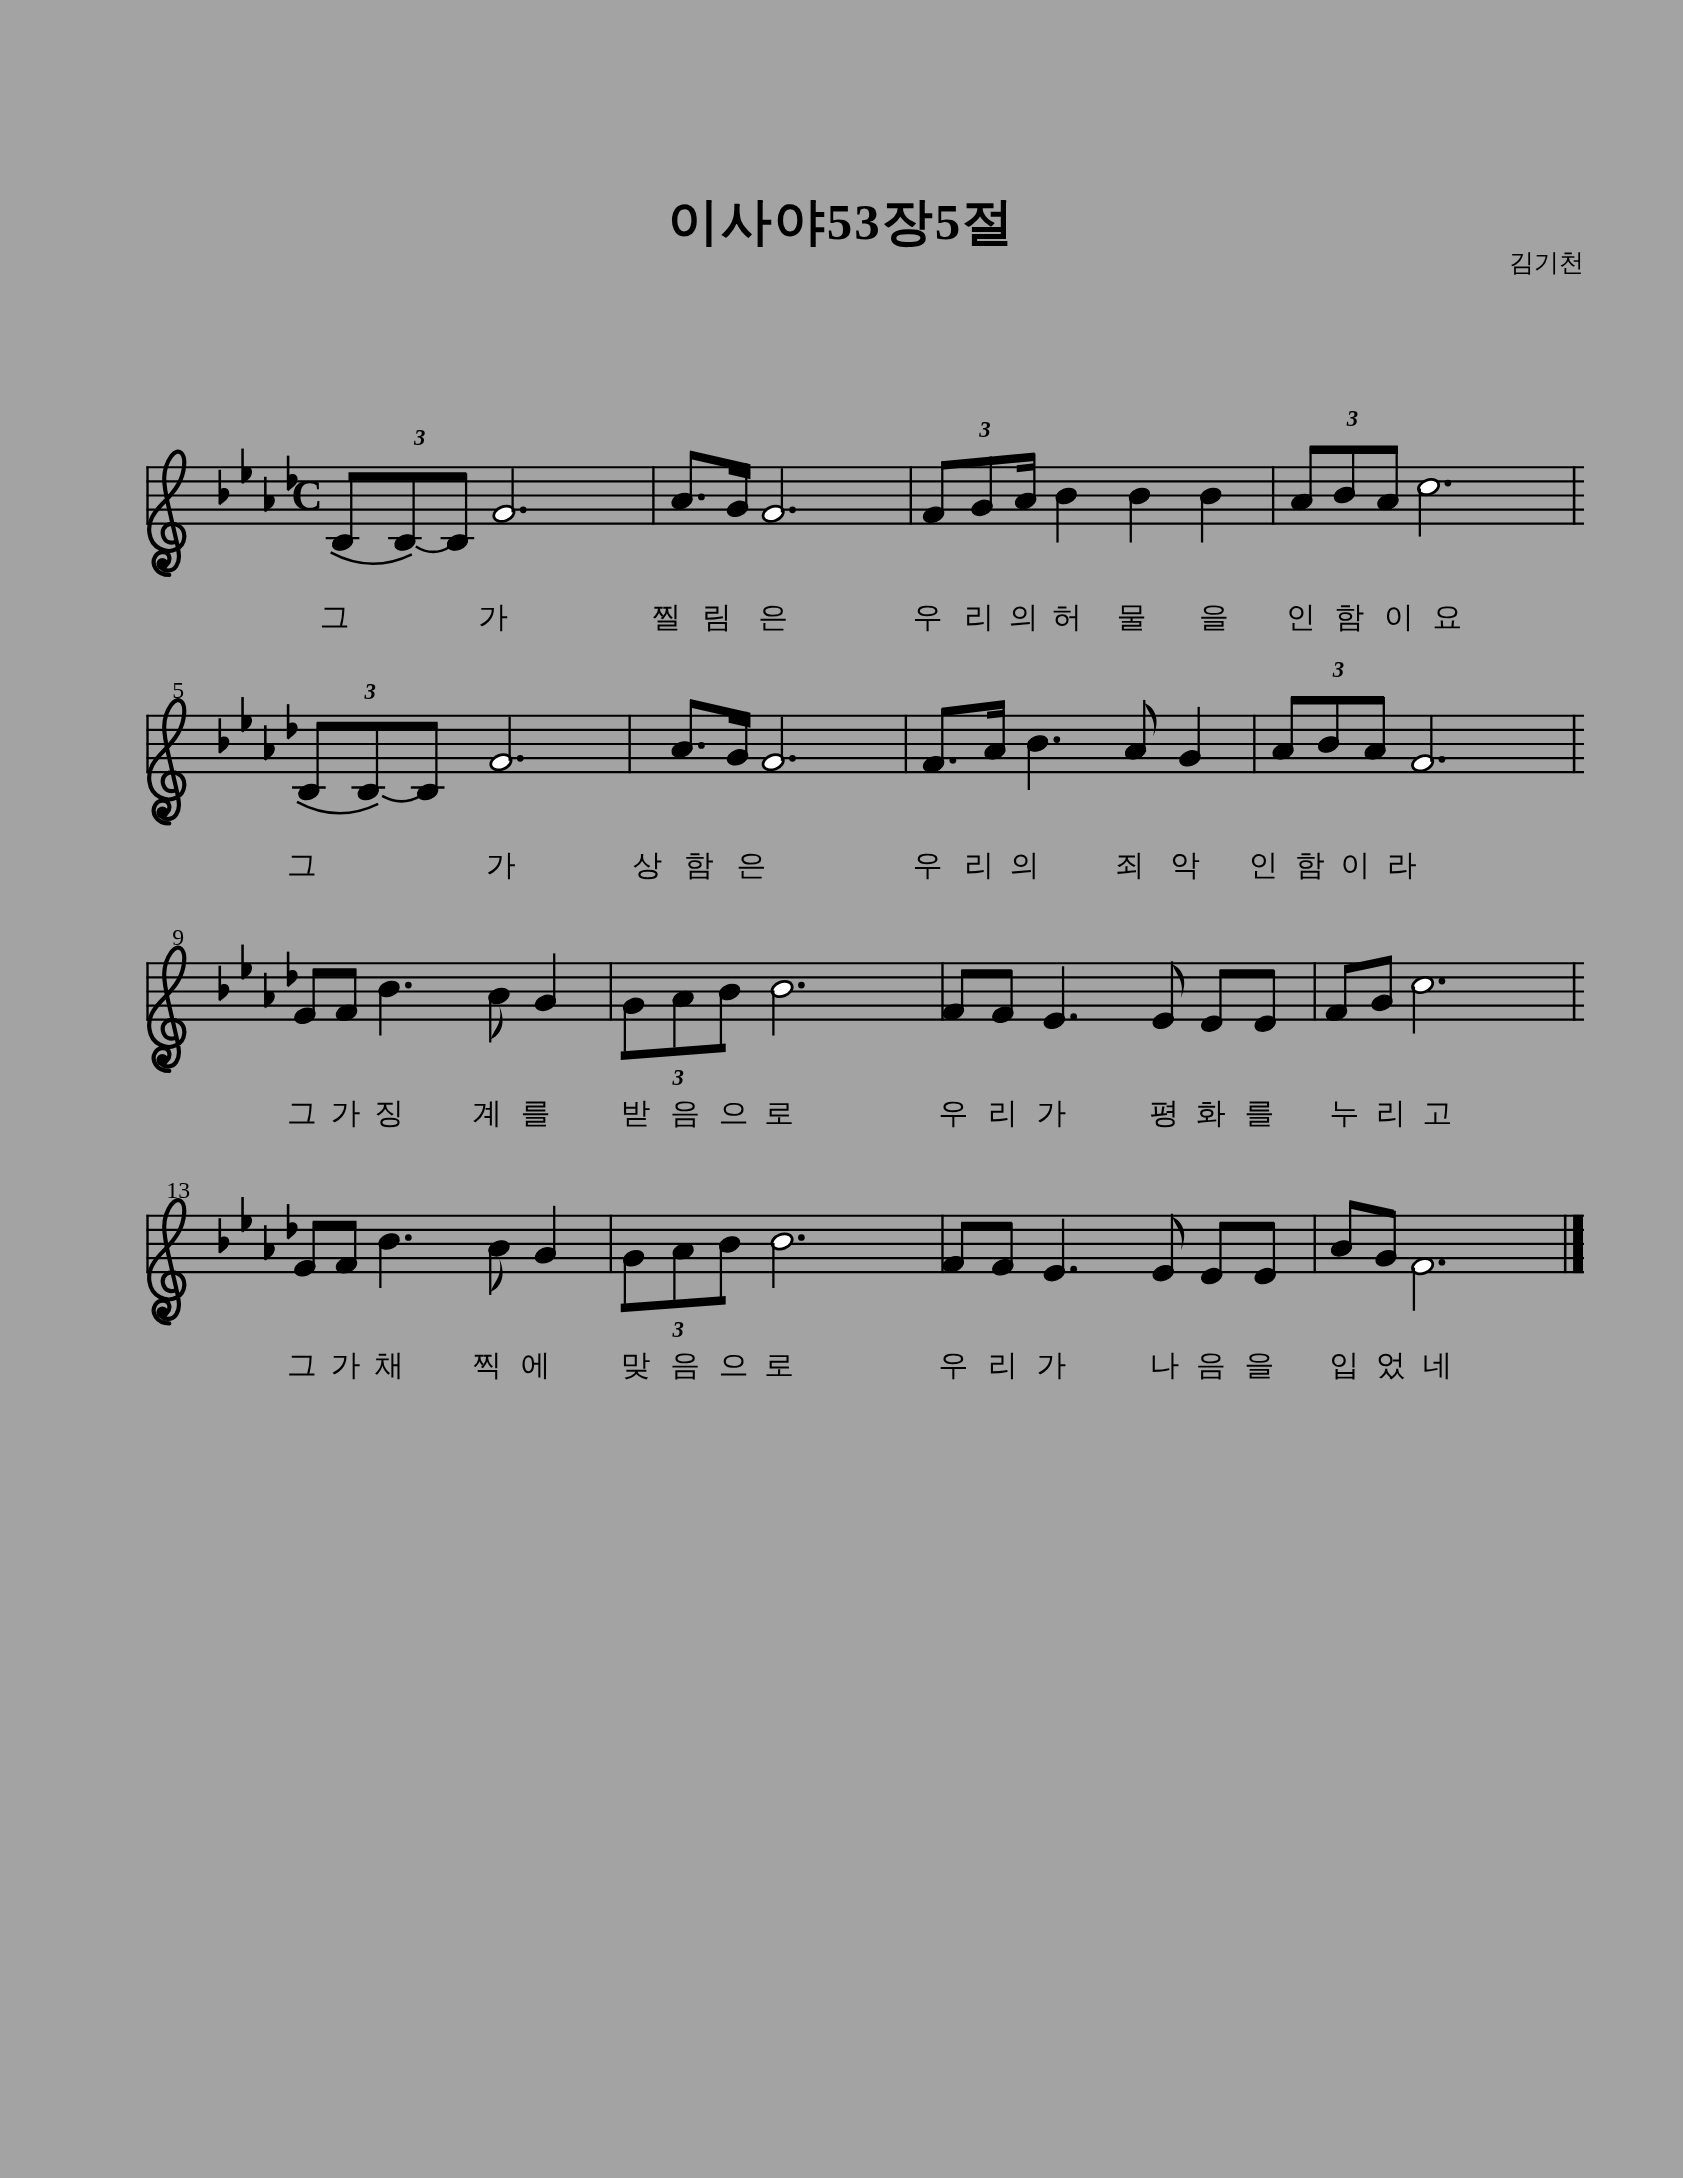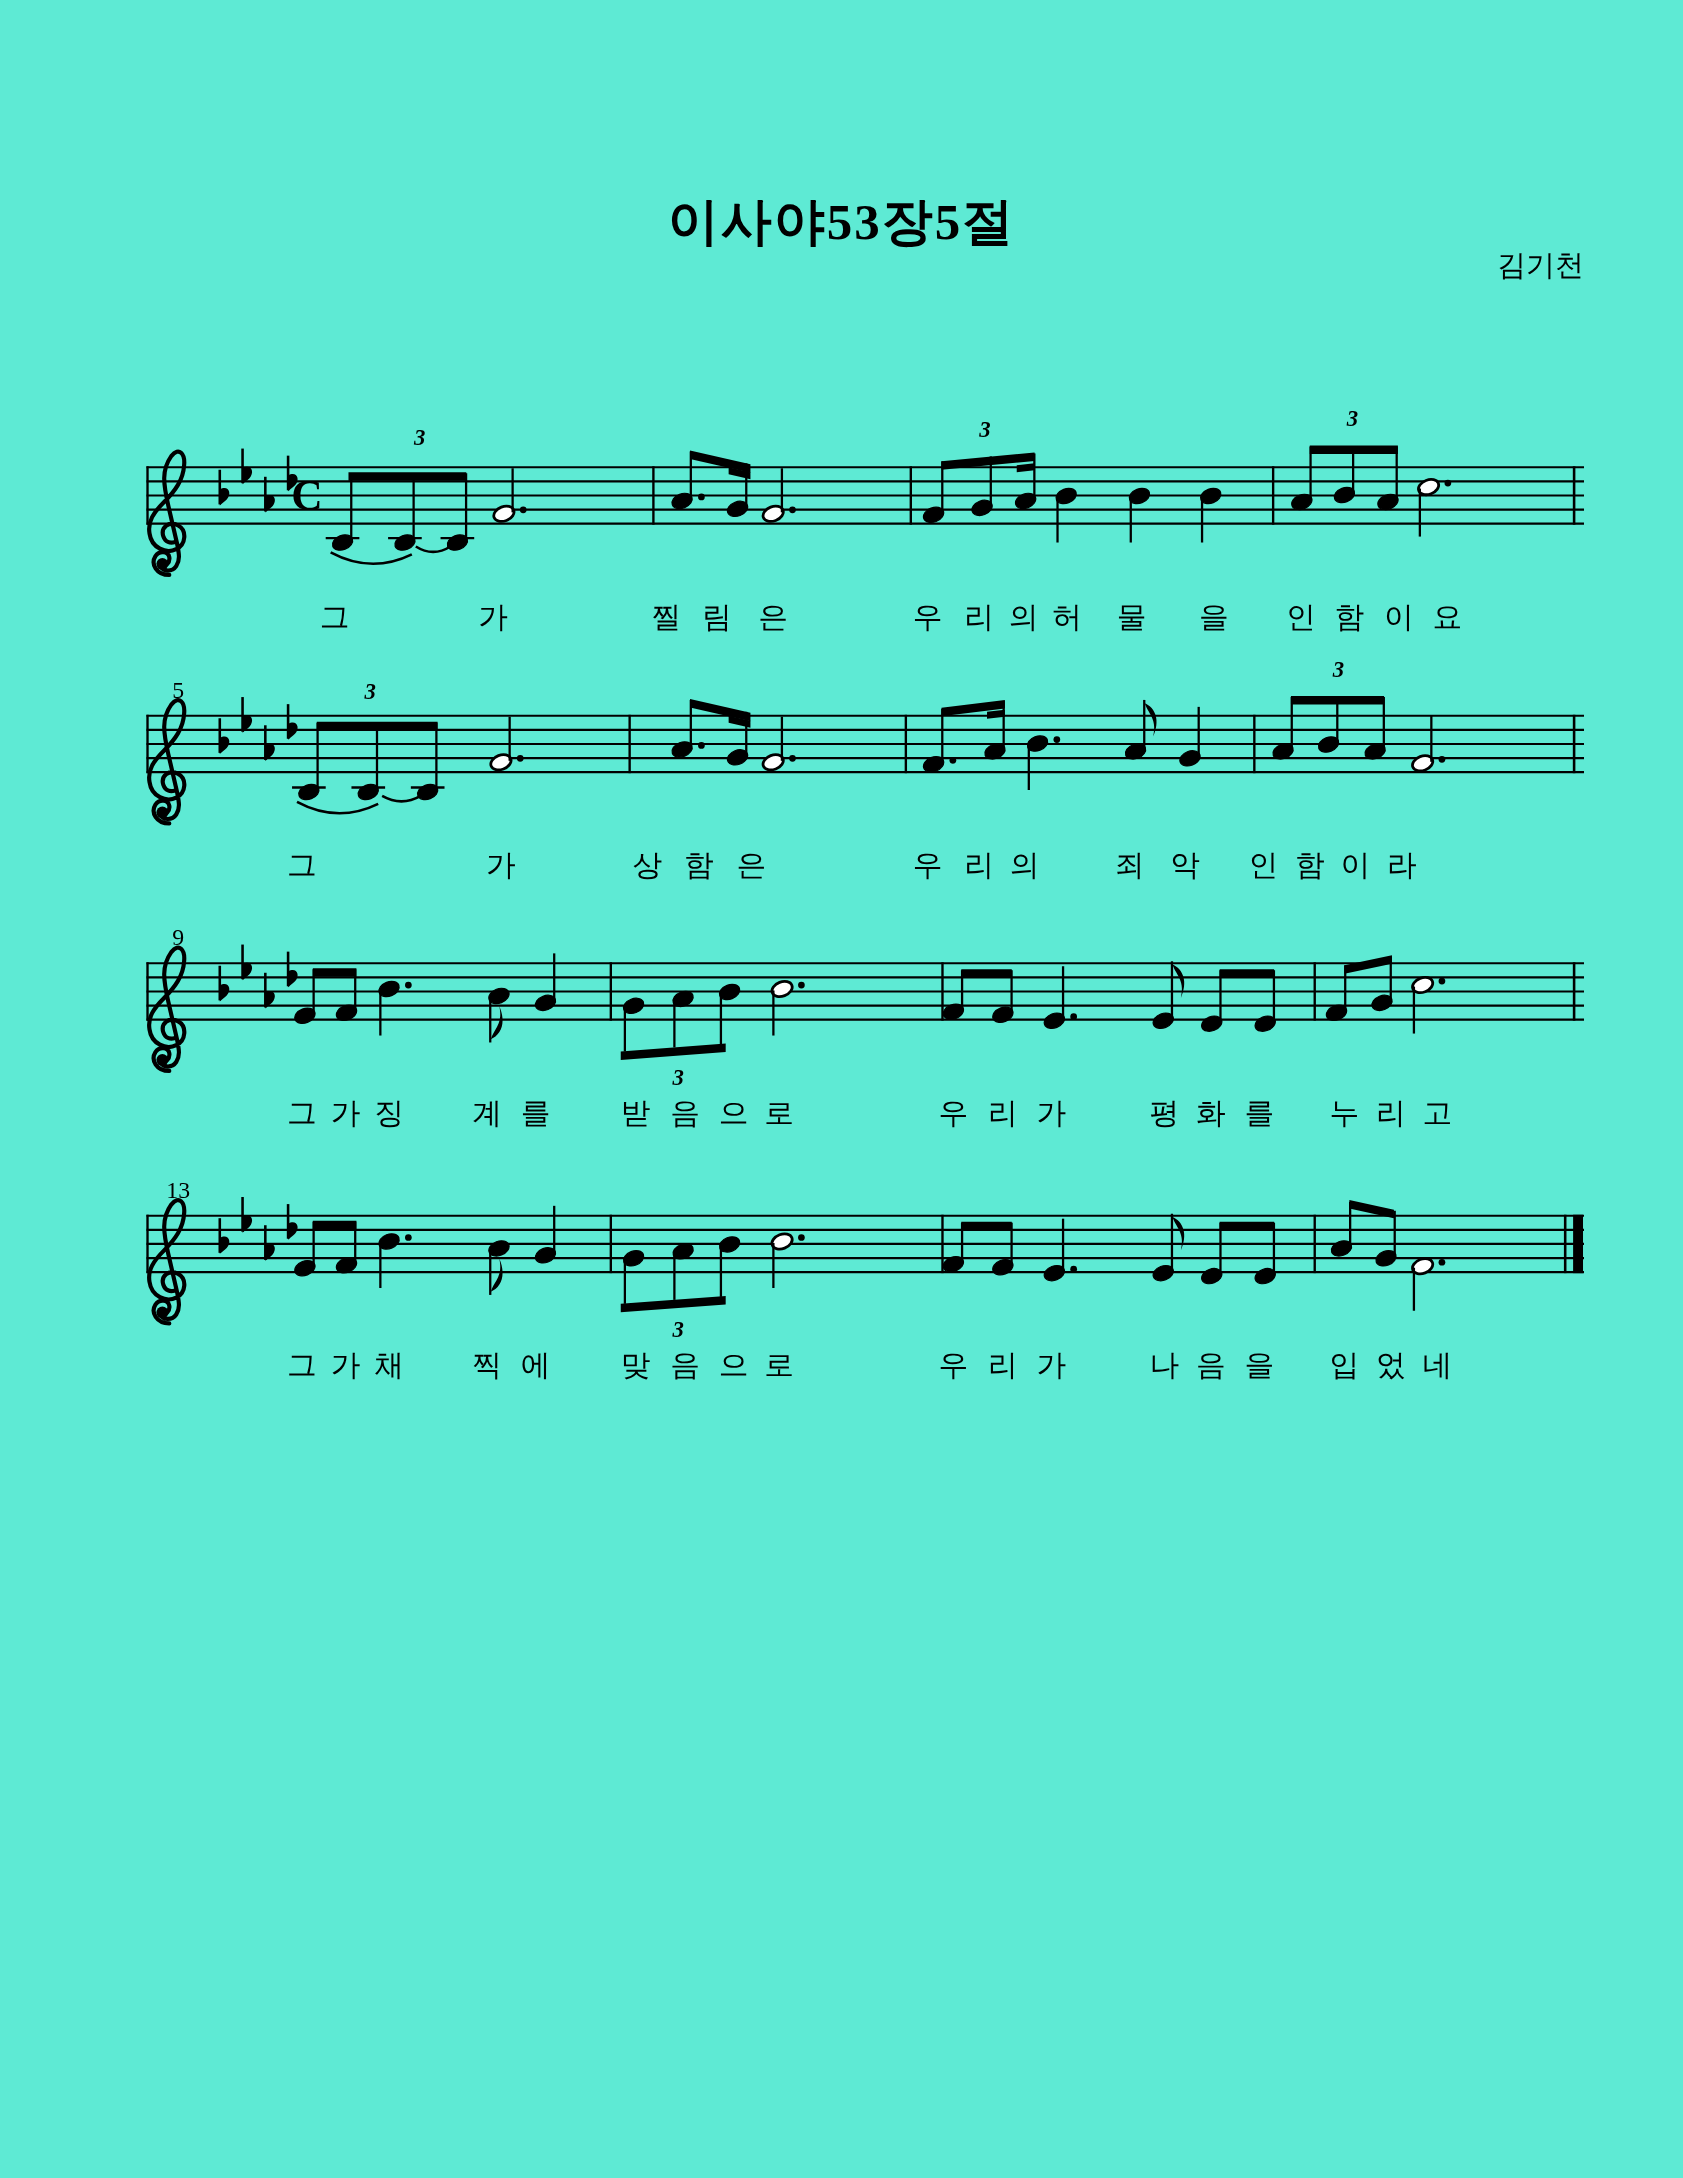--- a/index.html
+++ b/index.html
@@ -1,34 +1,34 @@
 <!DOCTYPE html>
 <html><head>
 <meta charset="utf-8">
 <style>
   html,body{margin:0;padding:0;background:#e8e8e8;}
   .page{
     position:relative;
     width:1683px;height:2178px;
-    background:#5eead4;
+    background:#a3a3a3;
     font-family:"Liberation Serif","DejaVu Serif",serif;
     color:#000;
     overflow:hidden;
     margin:0 auto;
     text-decoration:underline;
   }
   .title{
     position:absolute;top:188px;left:0;right:0;
     text-align:center;
     font-size:51px;font-weight:bold;
     letter-spacing:2px;
   }
   .composer{
     position:absolute;top:246px;right:99px;
-    font-size:29px;
+    font-size:25px;
   }
   .footer{
     position:absolute;top:2037px;left:0;right:0;
     text-align:center;
     font-size:26px;
   }
   svg.score{position:absolute;left:0;top:0;}
   .lyric{font-family:"Liberation Serif","DejaVu Serif",serif;}
 </style>
 </head>

